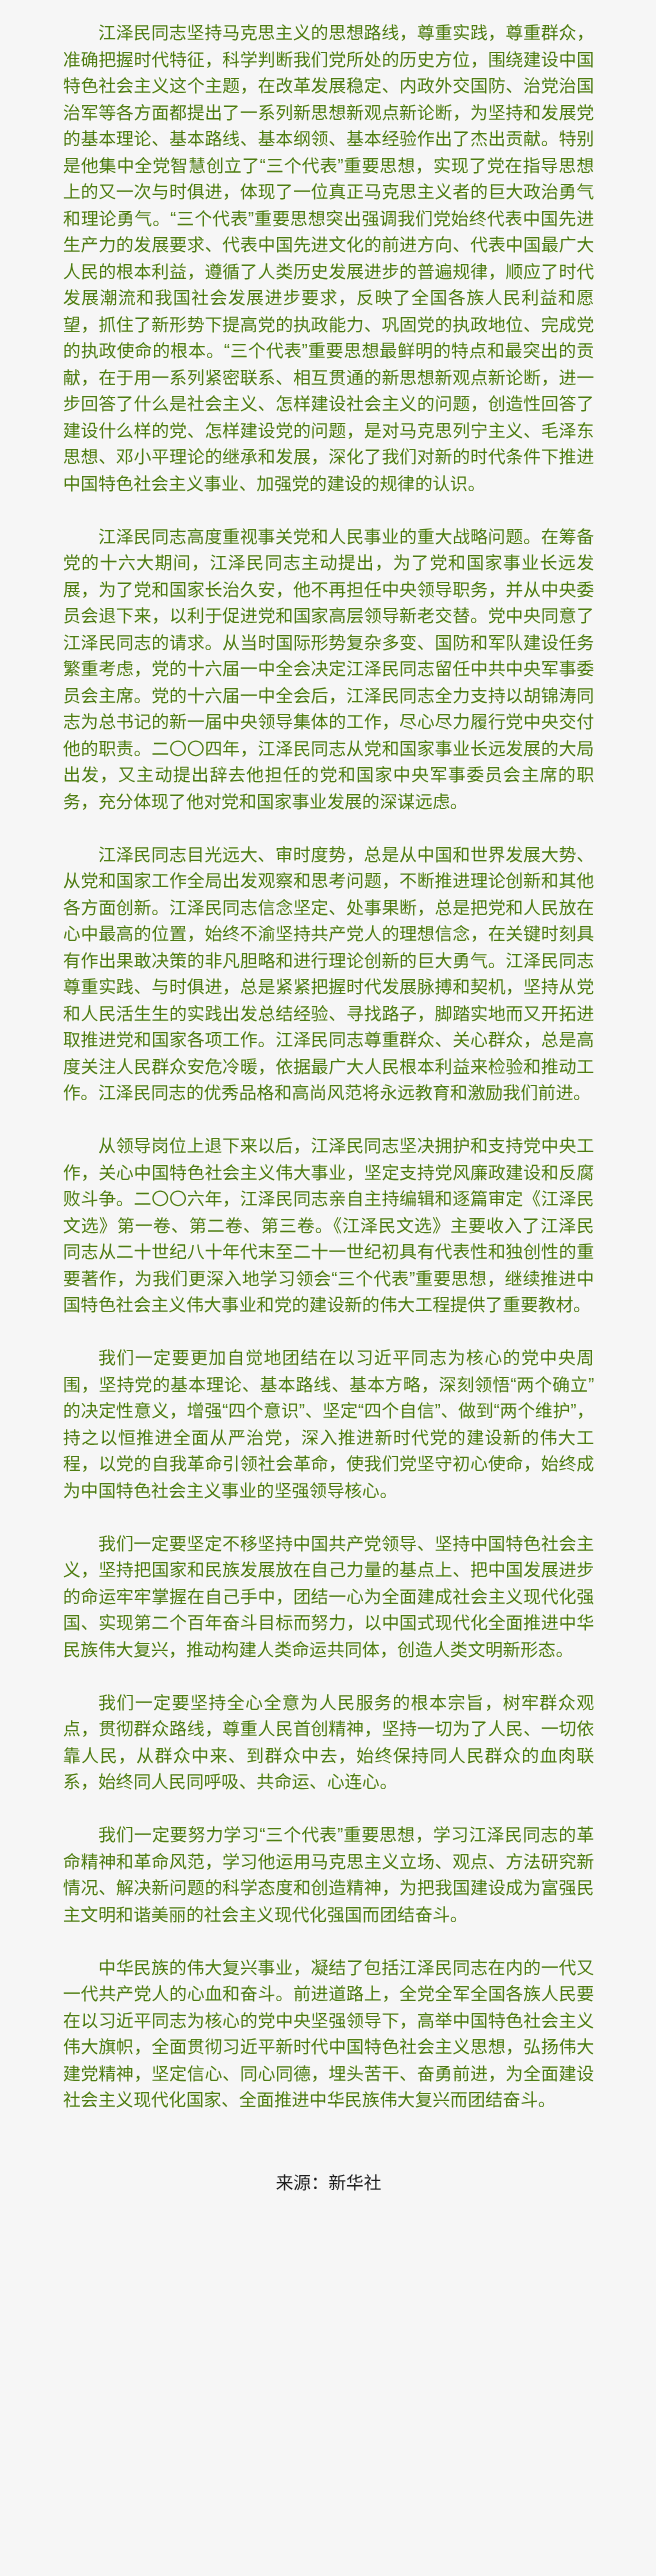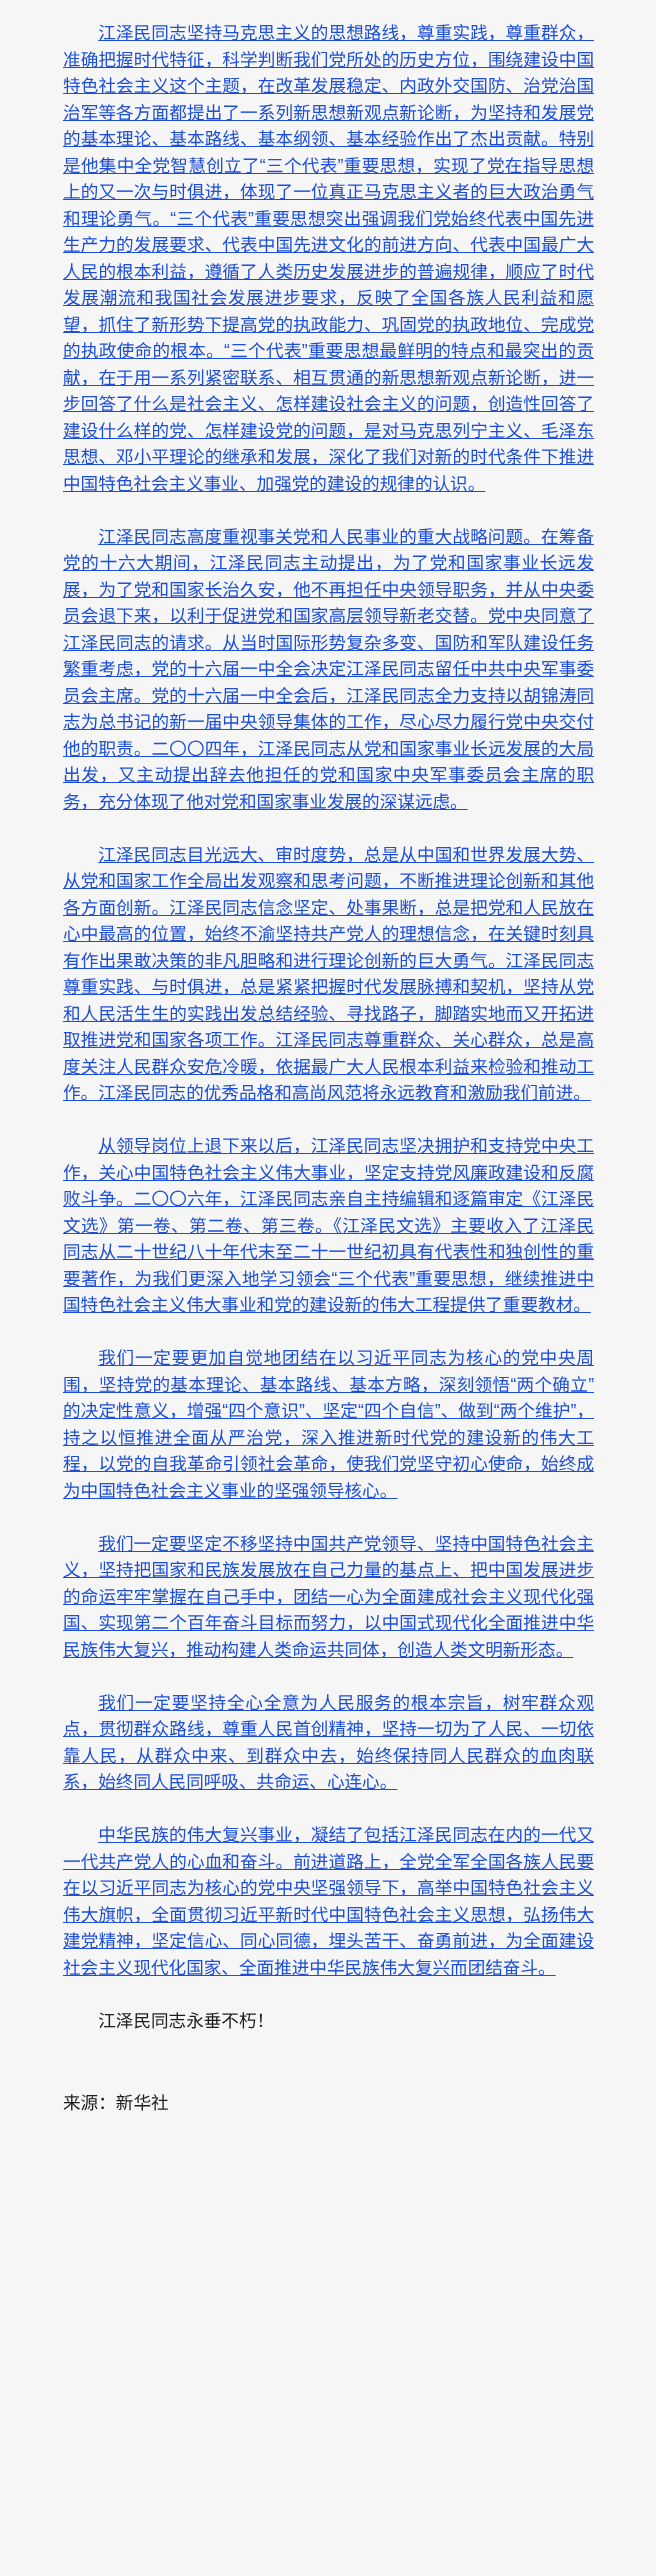--- a/index.html
+++ b/index.html
@@ -20,46 +20,45 @@
     color: #1c1c1c;
   }
   .article p.body-paragraph {
     margin: 0 0 26.5px 0;
     font-size: 17.6px;
     line-height: 26.5px;
     text-align: justify;
     text-indent: 2em;
     letter-spacing: 0;
     word-break: break-all;
-    color: #1d4ed8;
-    text-decoration: underline;
+    color: #4d7c0f;
   }
   .article p.closing-paragraph {
     margin: 26.5px 0 0 0;
     font-size: 17.6px;
     line-height: 26.5px;
     text-indent: 2em;
     color: #1c1c1c;
   }
   .article .source-line {
     margin-top: 56px;
     font-size: 17.6px;
     line-height: 26.5px;
-    text-align: left;
+    text-align: center;
     color: #1c1c1c;
   }
 </style>
 </head>
 <body>
 
 <div class="article">
   <p class="body-paragraph">江泽民同志坚持马克思主义的思想路线，尊重实践，尊重群众，准确把握时代特征，科学判断我们党所处的历史方位，围绕建设中国特色社会主义这个主题，在改革发展稳定、内政外交国防、治党治国治军等各方面都提出了一系列新思想新观点新论断，为坚持和发展党的基本理论、基本路线、基本纲领、基本经验作出了杰出贡献。特别是他集中全党智慧创立了“三个代表”重要思想，实现了党在指导思想上的又一次与时俱进，体现了一位真正马克思主义者的巨大政治勇气和理论勇气。“三个代表”重要思想突出强调我们党始终代表中国先进生产力的发展要求、代表中国先进文化的前进方向、代表中国最广大人民的根本利益，遵循了人类历史发展进步的普遍规律，顺应了时代发展潮流和我国社会发展进步要求，反映了全国各族人民利益和愿望，抓住了新形势下提高党的执政能力、巩固党的执政地位、完成党的执政使命的根本。“三个代表”重要思想最鲜明的特点和最突出的贡献，在于用一系列紧密联系、相互贯通的新思想新观点新论断，进一步回答了什么是社会主义、怎样建设社会主义的问题，创造性回答了建设什么样的党、怎样建设党的问题，是对马克思列宁主义、毛泽东思想、邓小平理论的继承和发展，深化了我们对新的时代条件下推进中国特色社会主义事业、加强党的建设的规律的认识。</p>
   <p class="body-paragraph">江泽民同志高度重视事关党和人民事业的重大战略问题。在筹备党的十六大期间，江泽民同志主动提出，为了党和国家事业长远发展，为了党和国家长治久安，他不再担任中央领导职务，并从中央委员会退下来，以利于促进党和国家高层领导新老交替。党中央同意了江泽民同志的请求。从当时国际形势复杂多变、国防和军队建设任务繁重考虑，党的十六届一中全会决定江泽民同志留任中共中央军事委员会主席。党的十六届一中全会后，江泽民同志全力支持以胡锦涛同志为总书记的新一届中央领导集体的工作，尽心尽力履行党中央交付他的职责。二〇〇四年，江泽民同志从党和国家事业长远发展的大局出发，又主动提出辞去他担任的党和国家中央军事委员会主席的职务，充分体现了他对党和国家事业发展的深谋远虑。</p>
   <p class="body-paragraph">江泽民同志目光远大、审时度势，总是从中国和世界发展大势、从党和国家工作全局出发观察和思考问题，不断推进理论创新和其他各方面创新。江泽民同志信念坚定、处事果断，总是把党和人民放在心中最高的位置，始终不渝坚持共产党人的理想信念，在关键时刻具有作出果敢决策的非凡胆略和进行理论创新的巨大勇气。江泽民同志尊重实践、与时俱进，总是紧紧把握时代发展脉搏和契机，坚持从党和人民活生生的实践出发总结经验、寻找路子，脚踏实地而又开拓进取推进党和国家各项工作。江泽民同志尊重群众、关心群众，总是高度关注人民群众安危冷暖，依据最广大人民根本利益来检验和推动工作。江泽民同志的优秀品格和高尚风范将永远教育和激励我们前进。</p>
   <p class="body-paragraph">从领导岗位上退下来以后，江泽民同志坚决拥护和支持党中央工作，关心中国特色社会主义伟大事业，坚定支持党风廉政建设和反腐败斗争。二〇〇六年，江泽民同志亲自主持编辑和逐篇审定《江泽民文选》第一卷、第二卷、第三卷。《江泽民文选》主要收入了江泽民同志从二十世纪八十年代末至二十一世纪初具有代表性和独创性的重要著作，为我们更深入地学习领会“三个代表”重要思想，继续推进中国特色社会主义伟大事业和党的建设新的伟大工程提供了重要教材。</p>
   <p class="body-paragraph">我们一定要更加自觉地团结在以习近平同志为核心的党中央周围，坚持党的基本理论、基本路线、基本方略，深刻领悟“两个确立”的决定性意义，增强“四个意识”、坚定“四个自信”、做到“两个维护”，持之以恒推进全面从严治党，深入推进新时代党的建设新的伟大工程，以党的自我革命引领社会革命，使我们党坚守初心使命，始终成为中国特色社会主义事业的坚强领导核心。</p>
   <p class="body-paragraph">我们一定要坚定不移坚持中国共产党领导、坚持中国特色社会主义，坚持把国家和民族发展放在自己力量的基点上、把中国发展进步的命运牢牢掌握在自己手中，团结一心为全面建成社会主义现代化强国、实现第二个百年奋斗目标而努力，以中国式现代化全面推进中华民族伟大复兴，推动构建人类命运共同体，创造人类文明新形态。</p>
   <p class="body-paragraph">我们一定要坚持全心全意为人民服务的根本宗旨，树牢群众观点，贯彻群众路线，尊重人民首创精神，坚持一切为了人民、一切依靠人民，从群众中来、到群众中去，始终保持同人民群众的血肉联系，始终同人民同呼吸、共命运、心连心。</p>
+  <p class="body-paragraph">我们一定要努力学习“三个代表”重要思想，学习江泽民同志的革命精神和革命风范，学习他运用马克思主义立场、观点、方法研究新情况、解决新问题的科学态度和创造精神，为把我国建设成为富强民主文明和谐美丽的社会主义现代化强国而团结奋斗。</p>
   <p class="body-paragraph">中华民族的伟大复兴事业，凝结了包括江泽民同志在内的一代又一代共产党人的心血和奋斗。前进道路上，全党全军全国各族人民要在以习近平同志为核心的党中央坚强领导下，高举中国特色社会主义伟大旗帜，全面贯彻习近平新时代中国特色社会主义思想，弘扬伟大建党精神，坚定信心、同心同德，埋头苦干、奋勇前进，为全面建设社会主义现代化国家、全面推进中华民族伟大复兴而团结奋斗。</p>
-  <p class="closing-paragraph">江泽民同志永垂不朽！</p>
   <div class="source-line">来源：新华社</div>
 </div>
 
 
 </body></html>

